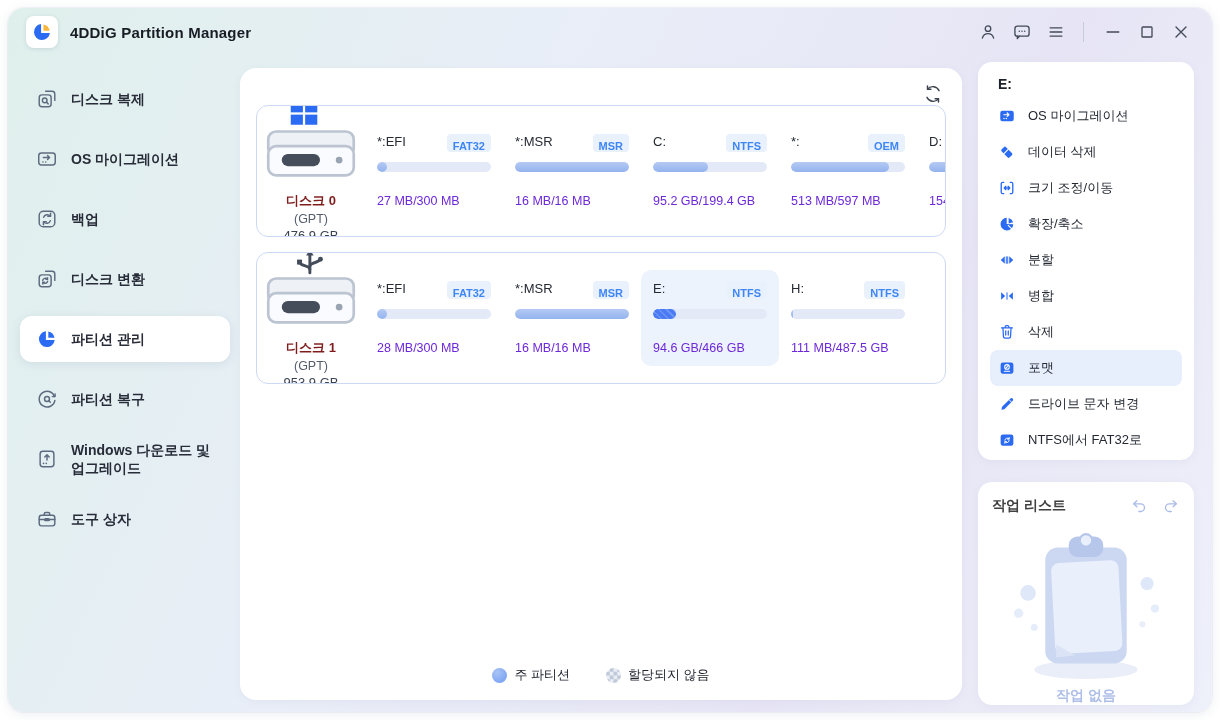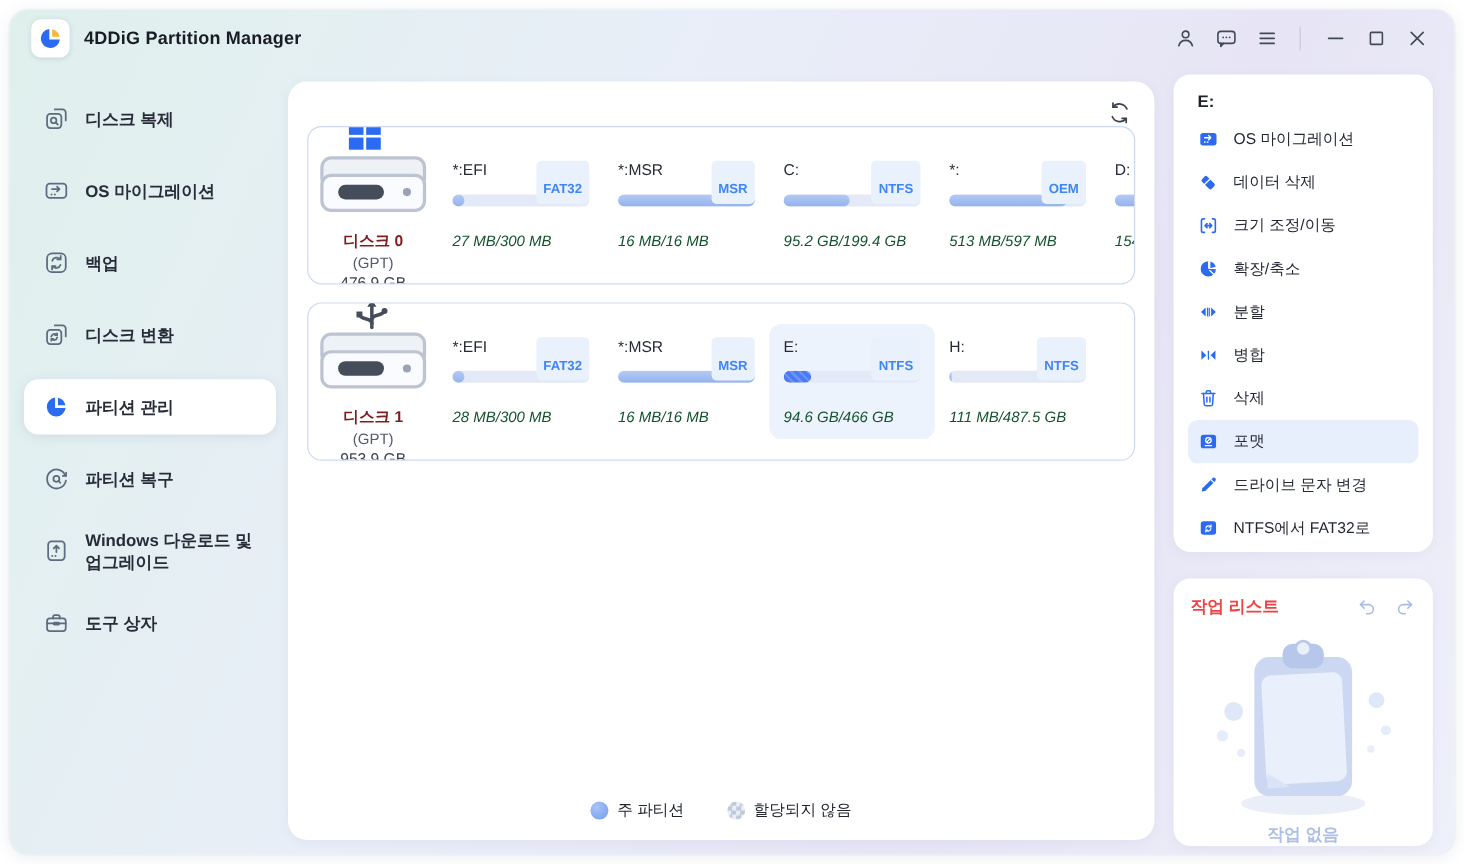--- a/index.html
+++ b/index.html
@@ -50,27 +50,27 @@
   .disk-info .icon { width: 46px; height: 42px; margin: 0 auto; }
   .disk-name { font-size: 13px; font-weight: 700; color: #7f1d1d; margin-top: 2px; }
   .disk-scheme { font-size: 12.5px; color: #555d6b; margin-top: 2px; }
   .disk-size { font-size: 13px; color: #3b424f; margin-top: 2px; }
   .partitions { display: flex; flex: 1; overflow: hidden; align-items: center; }
   .part-cell { width: 138px; flex-shrink: 0; padding: 11px 12px; border-radius: 10px; cursor: pointer; }
   .part-cell.selected { background: #edf3fd; }
   .part-head { display: flex; justify-content: space-between; margin-bottom: 10px; height: 18px; }
   .part-label { font-size: 13px; font-weight: 500; color: #252a33; white-space: nowrap; }
   .part-badge { font-size: 11px; font-weight: 600; color: #3f86f5; background: #e9f1fd;
-    border-radius: 4px; padding: 18px 6px; white-space: nowrap; }
+    border-radius: 4px; padding: 6px 6px; white-space: nowrap; }
   .part-bar { height: 10px; border-radius: 6px; background: #e3e9f7; overflow: hidden; }
   .part-fill { height: 100%; border-radius: 6px;
     background: linear-gradient(180deg, #b5caf4, #93b3ee); }
   .part-cell.selected .part-fill { background: #4a7bf4;
     background-image: repeating-linear-gradient(45deg, rgba(255,255,255,.18) 0 2px, transparent 2px 5px); }
-  .part-usage { margin-top: 22px; font-size: 12.5px; color: #14532d; white-space: nowrap; font-style: italic; }
+  .part-usage { margin-top: 22px; font-size: 12.5px; color: #6d28d9; white-space: nowrap; }
   .legend { position: absolute; bottom: 16px; left: 0; right: 0; display: flex;
     justify-content: center; gap: 36px; align-items: center; font-size: 13px; color: #20252e; }
   .legend-item { display: flex; align-items: center; gap: 7px; }
   .dot { width: 15px; height: 15px; border-radius: 50%; }
   .dot.primary { background: radial-gradient(circle at 35% 30%, #a9c4f6, #6f9bf0); }
   .dot.unallocated { background-image: repeating-conic-gradient(#bfc9d9 0 90deg, #e9edf4 90deg 180deg);
     background-size: 7.5px 7.5px; }
 
   
   .ops-panel { position: absolute; left: 970px; top: 54px; width: 216px; height: 398px;
@@ -78,21 +78,21 @@
     box-shadow: 0 2px 10px rgba(80,100,140,.06); }
   .ops-title { font-size: 14px; font-weight: 700; color: #1c212b; margin: 2px 0 6px 8px; }
   .ops-item { height: 36px; display: flex; align-items: center; gap: 12px; padding: 0 8px;
     border-radius: 8px; font-size: 13px; font-weight: 500; color: #232832; cursor: pointer; }
   .ops-item.highlighted { background: #e7eefc; }
   .ops-item .icon { width: 18px; height: 18px; flex-shrink: 0; color: #2b6bf3; }
 
   .task-panel { position: absolute; left: 970px; top: 474px; width: 216px; height: 223px;
     background: #fff; border-radius: 14px; padding: 14px; box-shadow: 0 2px 10px rgba(80,100,140,.06); }
   .task-head { display: flex; align-items: center; }
-  .task-title { font-size: 14px; font-weight: 700; color: #ef4444; }
+  .task-title { font-size: 14px; font-weight: 700; color: #404040; }
   .task-head .spacer { flex: 1; }
   .hbtn { width: 20px; height: 20px; color: #a9bbe8; cursor: pointer; margin-left: 10px; }
   .task-empty { text-align: center; margin-top: 8px; }
   .task-empty .icon { width: 112px; height: 98px; margin: 0 auto; }
   .task-empty-text { font-size: 14px; font-weight: 600; color: #aebfe7; margin-top: 0px; }
 </style>
 </head>
 <body>
 
 <div class="window">

